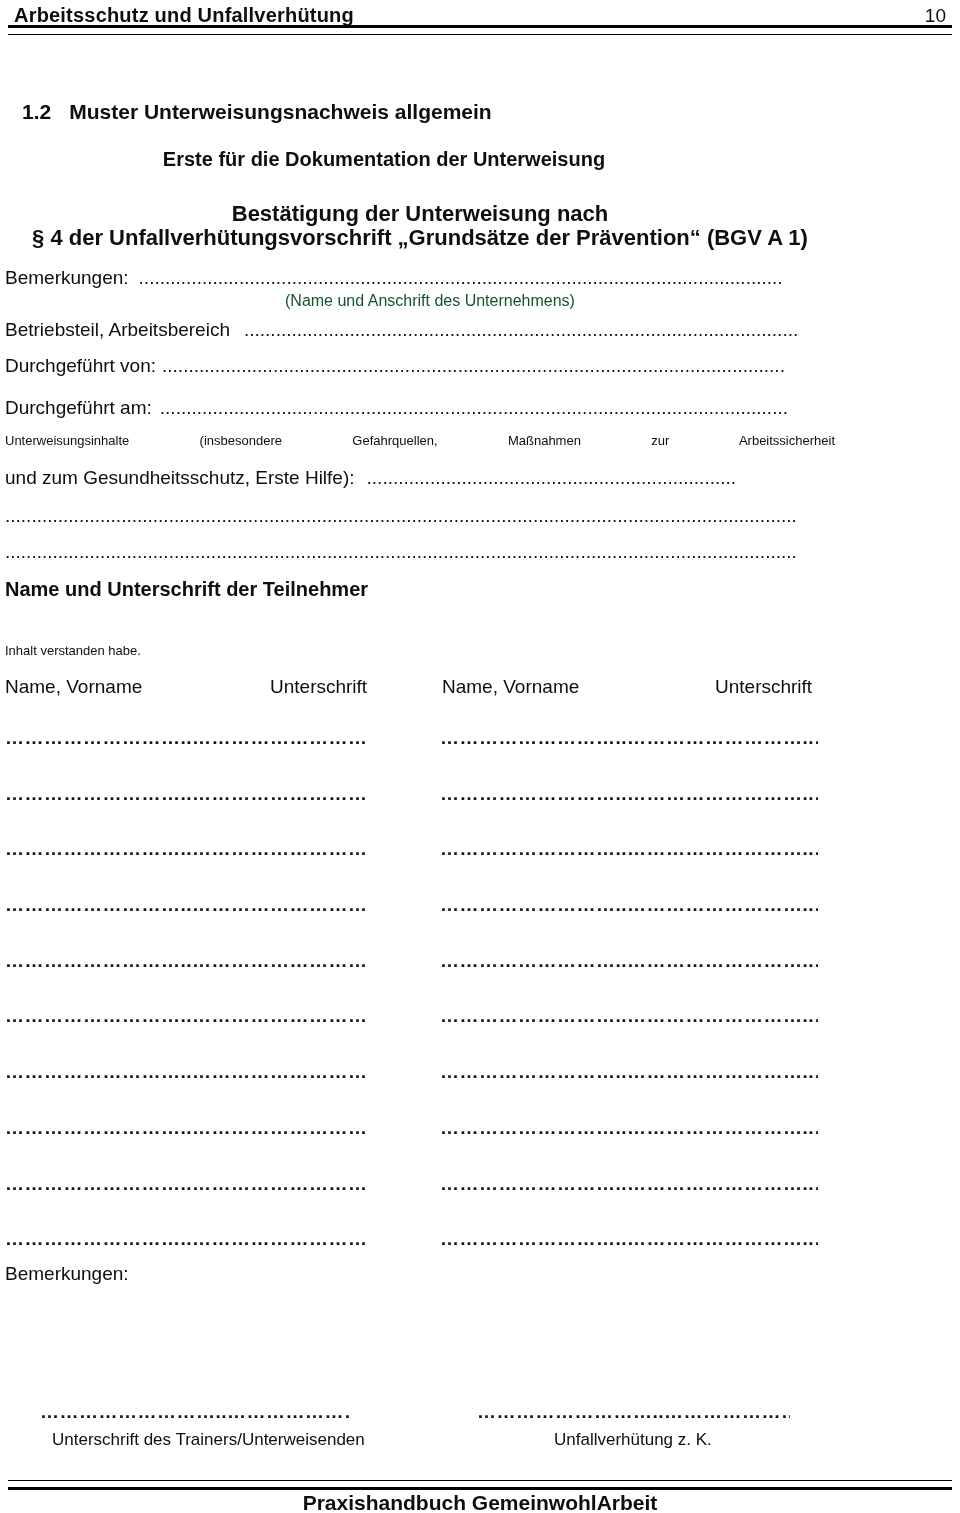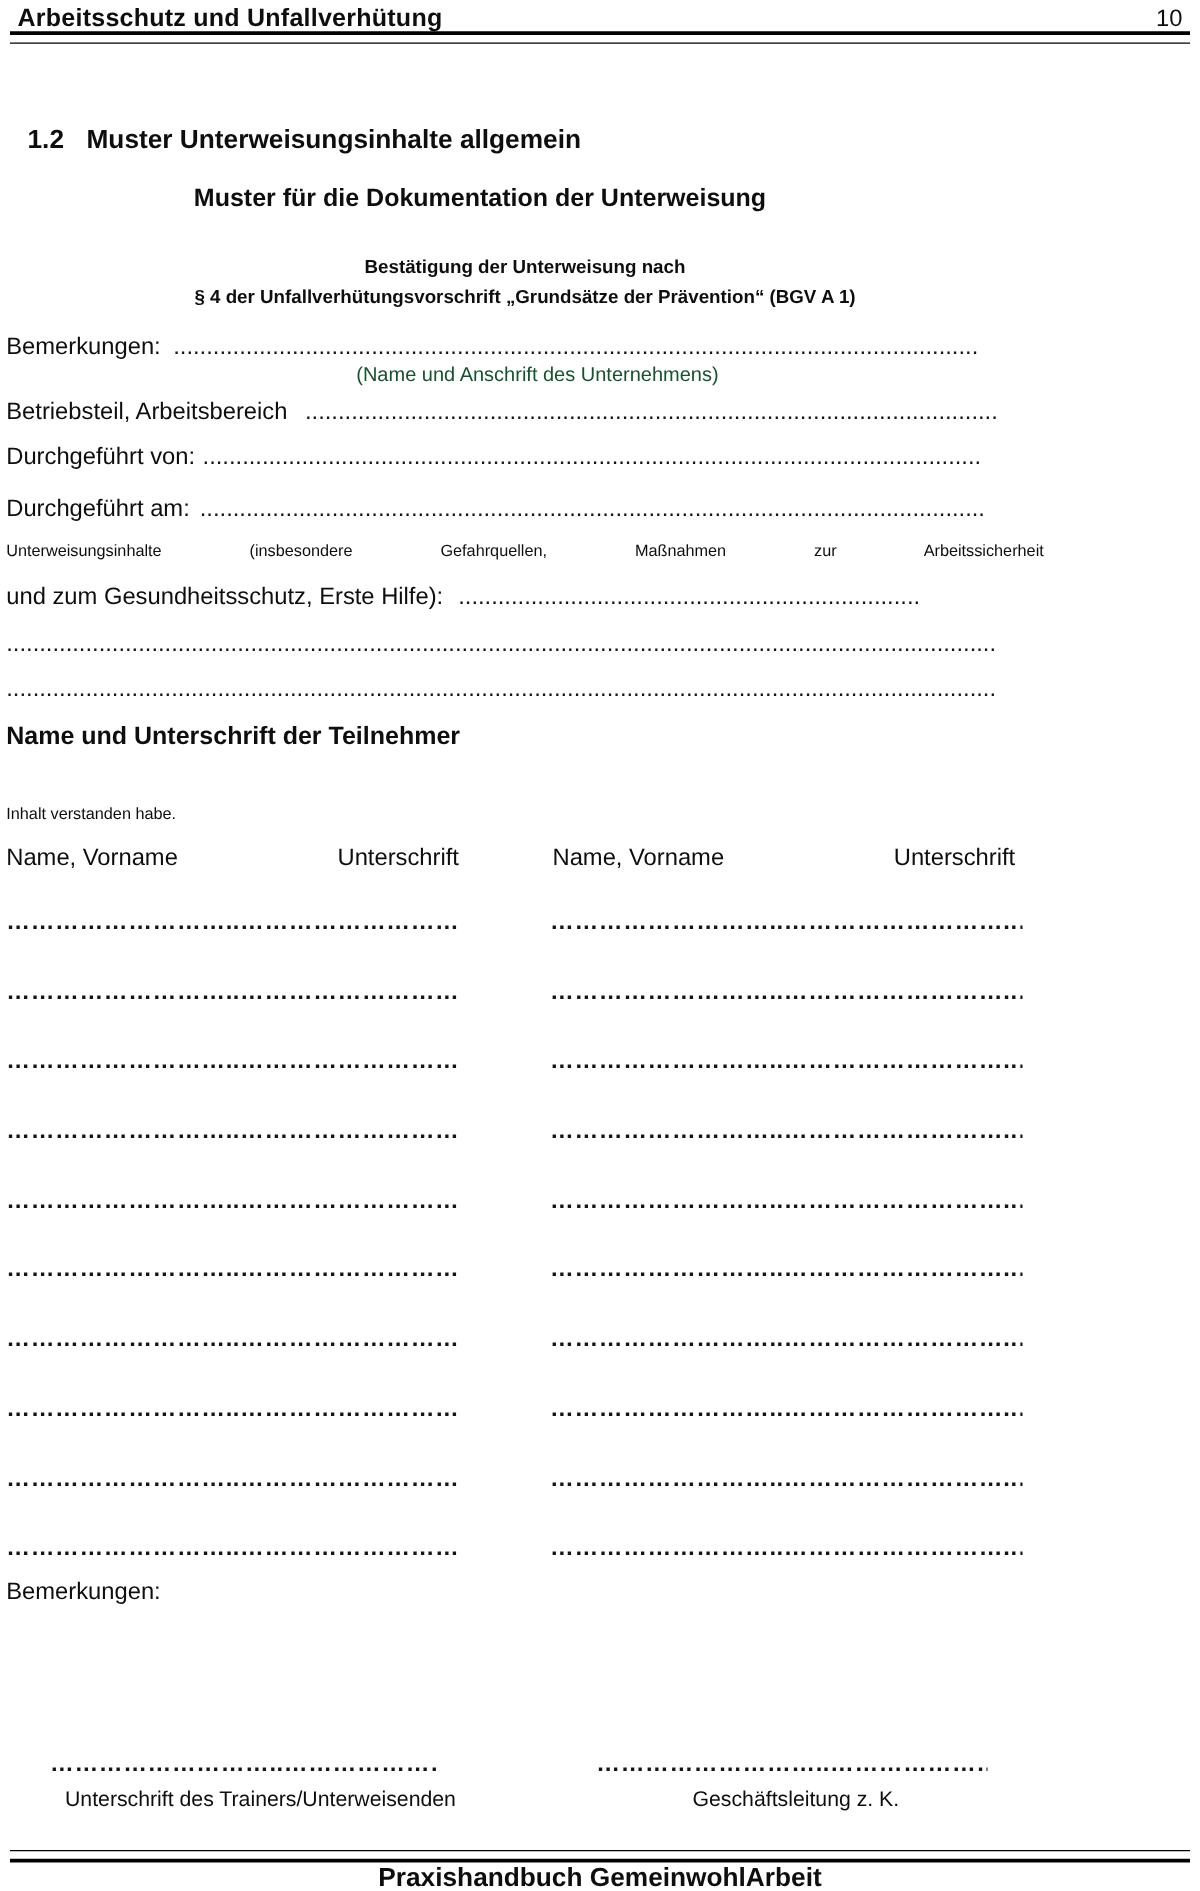--- a/index.html
+++ b/index.html
@@ -14,21 +14,21 @@
   .abs{position:absolute;}
   
   .hdr-title{top:4px;left:14px;font-size:20px;font-weight:700;letter-spacing:.2px;}
   .hdr-num{top:5px;right:14px;font-size:19px;}
   .hdr-rule{top:25px;left:8px;width:944px;height:6px;border-top:3px solid #000;border-bottom:1px solid #000;}
   
   .sec{top:100px;left:22px;font-size:21px;font-weight:700;white-space:nowrap;}
   .sec .num{margin-right:18px;}
   
   .subtitle{top:148px;left:0;width:768px;text-align:center;font-size:20px;font-weight:700;}
-  .conf{top:202px;left:0;width:840px;text-align:center;font-size:15px;font-weight:700;line-height:24px;}
+  .conf{top:202px;left:0;width:840px;text-align:center;font-size:22px;font-weight:700;line-height:24px;}
   
   .field{left:5px;font-size:19px;line-height:24px;white-space:nowrap;}
   .dots{
     display:inline-block;overflow:hidden;white-space:nowrap;
     height:24px;line-height:24px;font-size:19px;vertical-align:bottom;
     color:#141414;letter-spacing:0;
   }
   .dots.heavy{font-weight:700;letter-spacing:.5px;font-size:19px;}
   .hint{top:292px;left:285px;font-size:16px;color:#14532d;}
   .fullline{left:5px;}
@@ -57,24 +57,24 @@
 </head>
 <body>
 
 <div class="page">
 
   <div class="abs hdr-title">Arbeitsschutz und Unfallverhütung</div>
   <div class="abs hdr-num">10</div>
   <div class="abs hdr-rule"></div>
 
   <div class="abs sec">
-    <span class="num">1.2</span><span>Muster Unterweisungsinhalte allgemein</span>
+    <span class="num">1.2</span><span>Muster Unterweisungsnachweis allgemein</span>
   </div>
 
-  <div class="abs subtitle">Muster für die Dokumentation der Unterweisung</div>
+  <div class="abs subtitle">Erste für die Dokumentation der Unterweisung</div>
   <div class="abs conf">
     <div>Bestätigung der Unterweisung nach</div>
     <div>§ 4 der Unfallverhütungsvorschrift „Grundsätze der Prävention“ (BGV A 1)</div>
   </div>
 
   <div class="abs field" style="top:266px;">
     <span>Bemerkungen:</span><span class="dots" style="width:645px;margin-left:10px;">......................................................................................................................................................</span>
   </div>
   <div class="abs hint">(Name und Anschrift des Unternehmens)</div>
 
@@ -149,18 +149,18 @@
       <span class="dots heavy sig-left">………………………..………………………..………………………</span>
       <span class="dots heavy sig-right">………………………..………………………..………………………</span>
     </div>
   </div>
 
   <div class="abs remarks">Bemerkungen:</div>
 
   <span class="dots heavy abs appr-dots-left">………………………..………………………..………………………</span>
   <span class="dots heavy abs appr-dots-right">………………………..………………………..………………………</span>
   <div class="abs appr-lbl t">Unterschrift des Trainers/Unterweisenden</div>
-  <div class="abs appr-lbl m">Geschäftsleitung z. K.</div>
+  <div class="abs appr-lbl m">Unfallverhütung z. K.</div>
 
   <div class="abs ftr-rule"></div>
   <div class="abs ftr-title">Praxishandbuch GemeinwohlArbeit</div>
 
 </div>
 
 </body></html>

